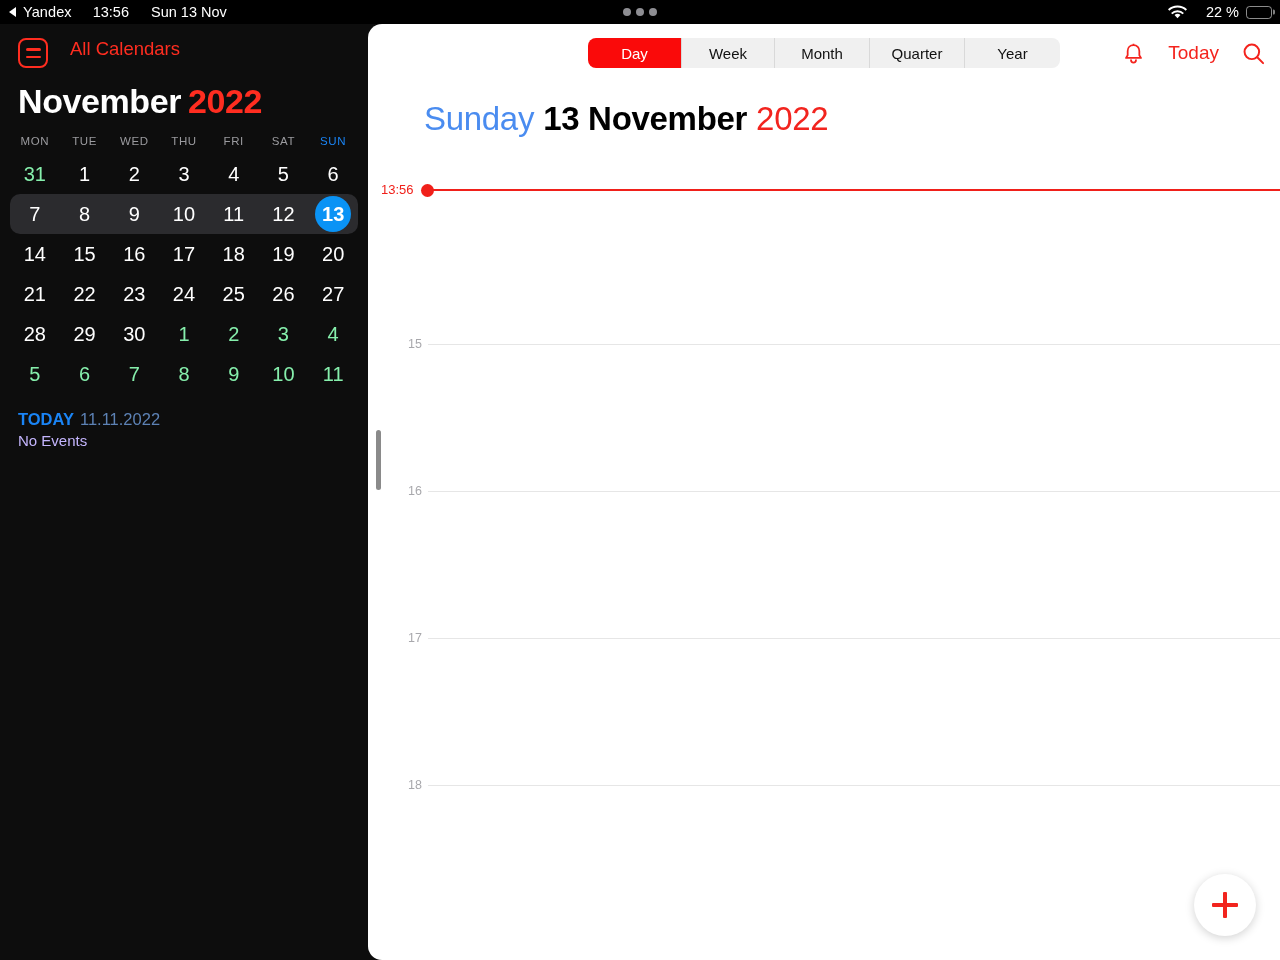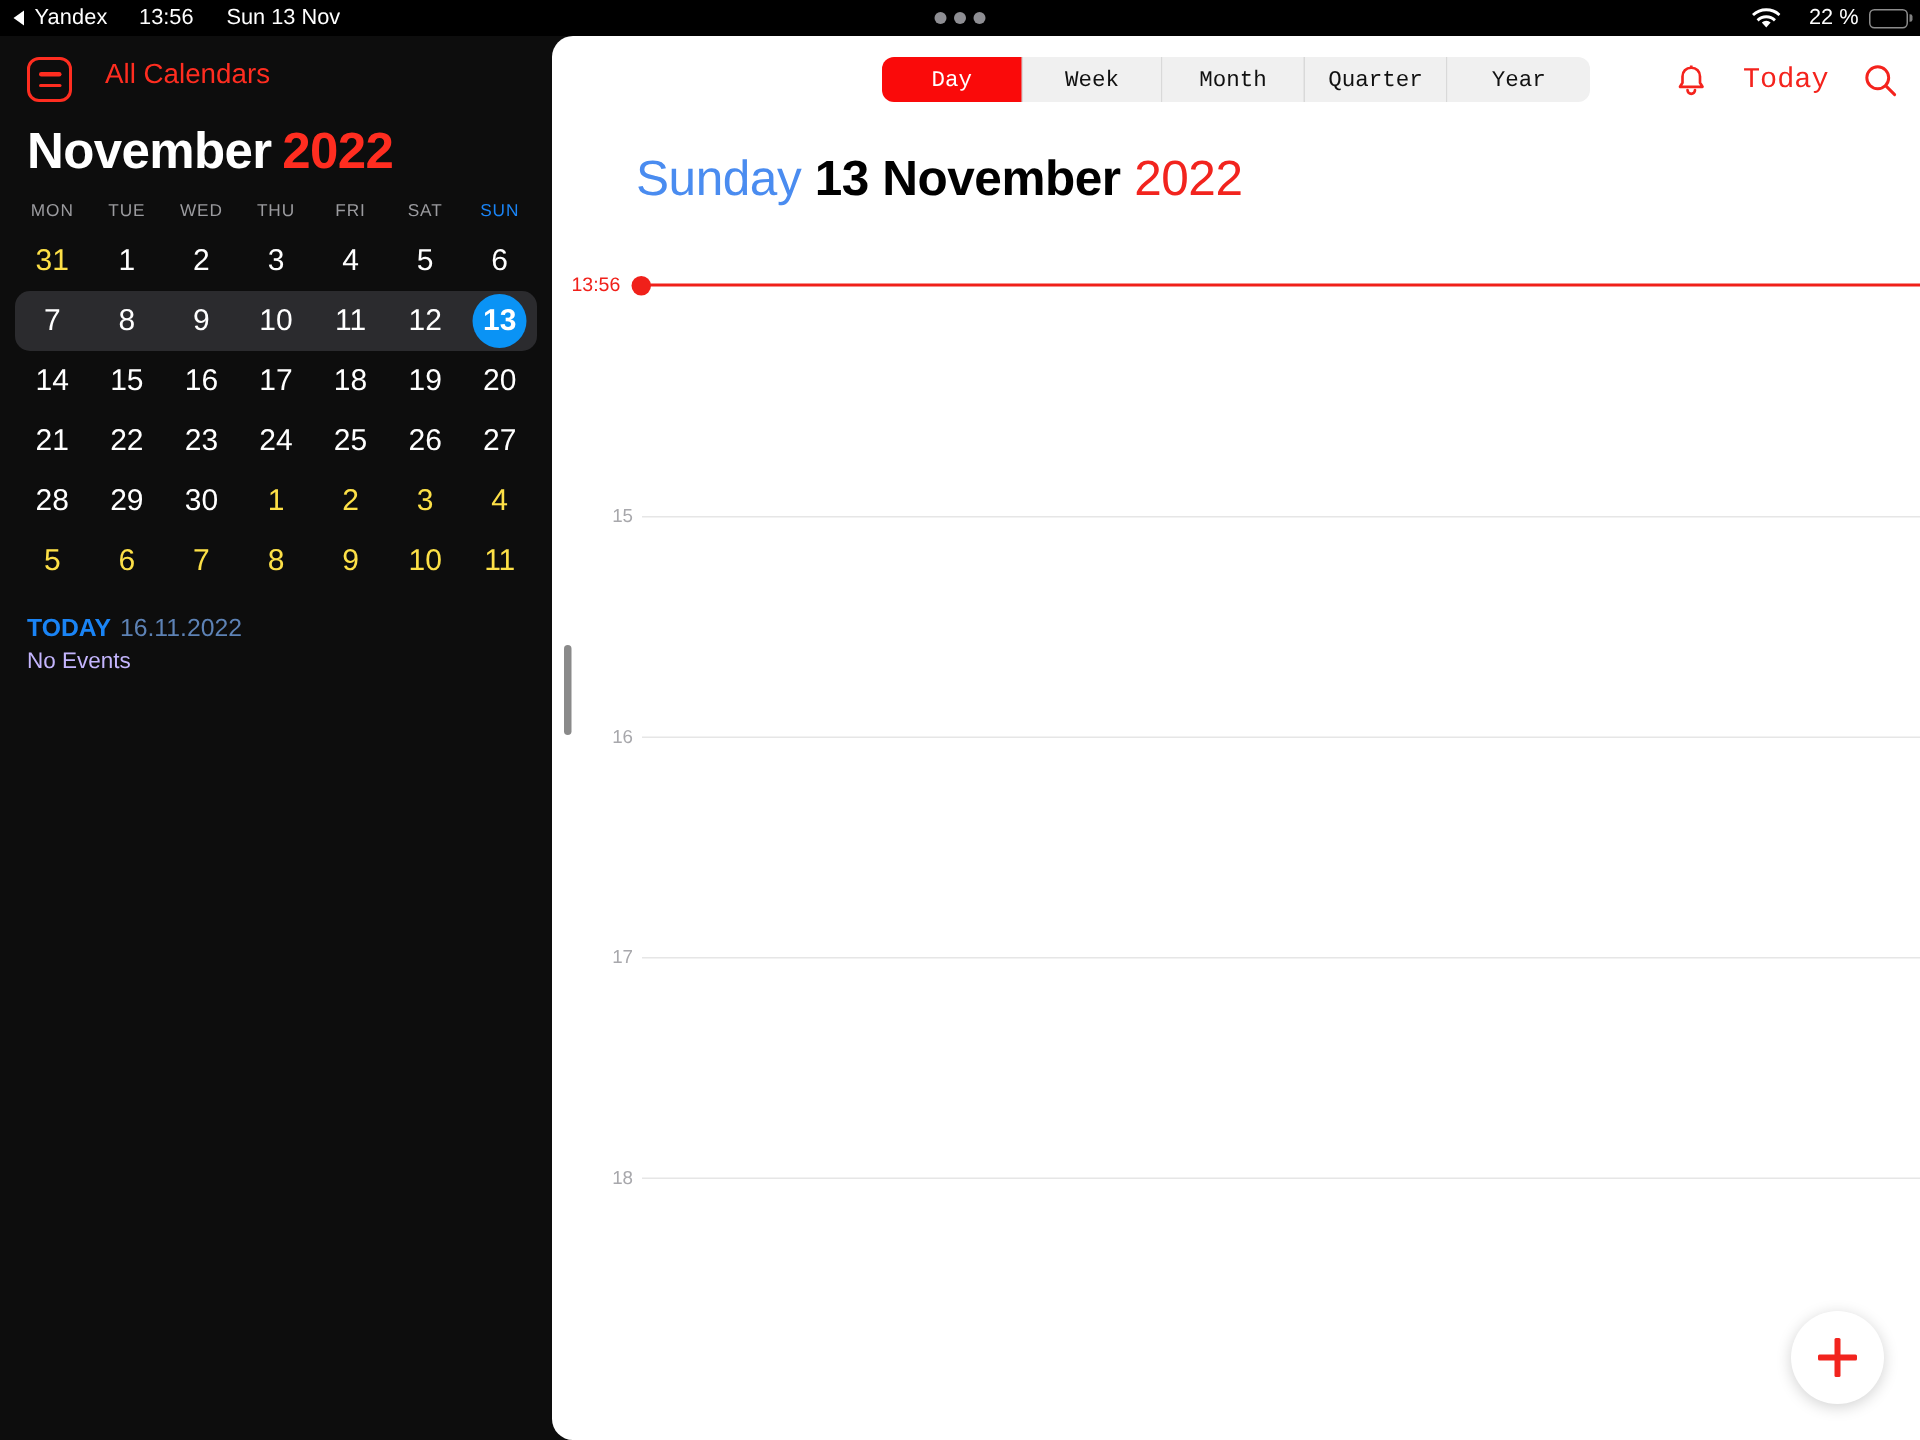--- a/index.html
+++ b/index.html
@@ -95,21 +95,21 @@
   .week {
     display: grid; grid-template-columns: repeat(7, 1fr);
     height: 40px; align-items: center;
     position: relative;
   }
   .week.current { background: #2b2b2e; border-radius: 10px; }
   .day {
     text-align: center; font-size: 20px; color: #ffffff;
     position: relative; height: 40px; line-height: 40px;
   }
-  .day.muted { color: #fde047; }
+  .day.muted { color: #86efac; }
   .day.today span.pill {
     display: inline-block;
     width: 36px; height: 36px; line-height: 36px;
     border-radius: 50%;
     background: #0a93f5; color: #fff;
     font-weight: bold;
   }
 
   .today-block { padding: 16px 0 0 18px; }
   .today-line { font-size: 16.5px; white-space: nowrap; }
@@ -121,21 +121,21 @@
   .panel {
     position: absolute; left: 368px; top: 24px;
     width: 912px; height: 936px;
     background: #ffffff;
     border-radius: 14px 0 0 14px;
     overflow: hidden;
   }
 
   .toolbar {
     position: relative; height: 58px;
-    display: flex; align-items: center; justify-content: center; font-family: Liberation Mono, monospace;
+    display: flex; align-items: center; justify-content: center;
   }
   .segmented {
     display: flex; border-radius: 8px; overflow: hidden;
     height: 30px; font-size: 15px;
   }
   .seg {
     display: flex; align-items: center; justify-content: center;
     background: #f0f0f0; color: #111;
     border-right: 1px solid #d9d9d9;
     padding: 0 10px;
@@ -316,21 +316,21 @@
           <div class="day muted">7</div>
           <div class="day muted">8</div>
           <div class="day muted">9</div>
           <div class="day muted">10</div>
           <div class="day muted">11</div>
         </div>
       </div>
 
     <div class="today-block">
       <div class="today-line">
-        <span class="today-word">TODAY</span><span class="today-date">16.11.2022</span>
+        <span class="today-word">TODAY</span><span class="today-date">11.11.2022</span>
       </div>
       <div class="no-events">No Events</div>
     </div>
   </div>
 
   <div class="panel">
 
     <div class="toolbar">
       <div class="segmented" id="segmented">
           <div class="seg seg-day active">Day</div>

